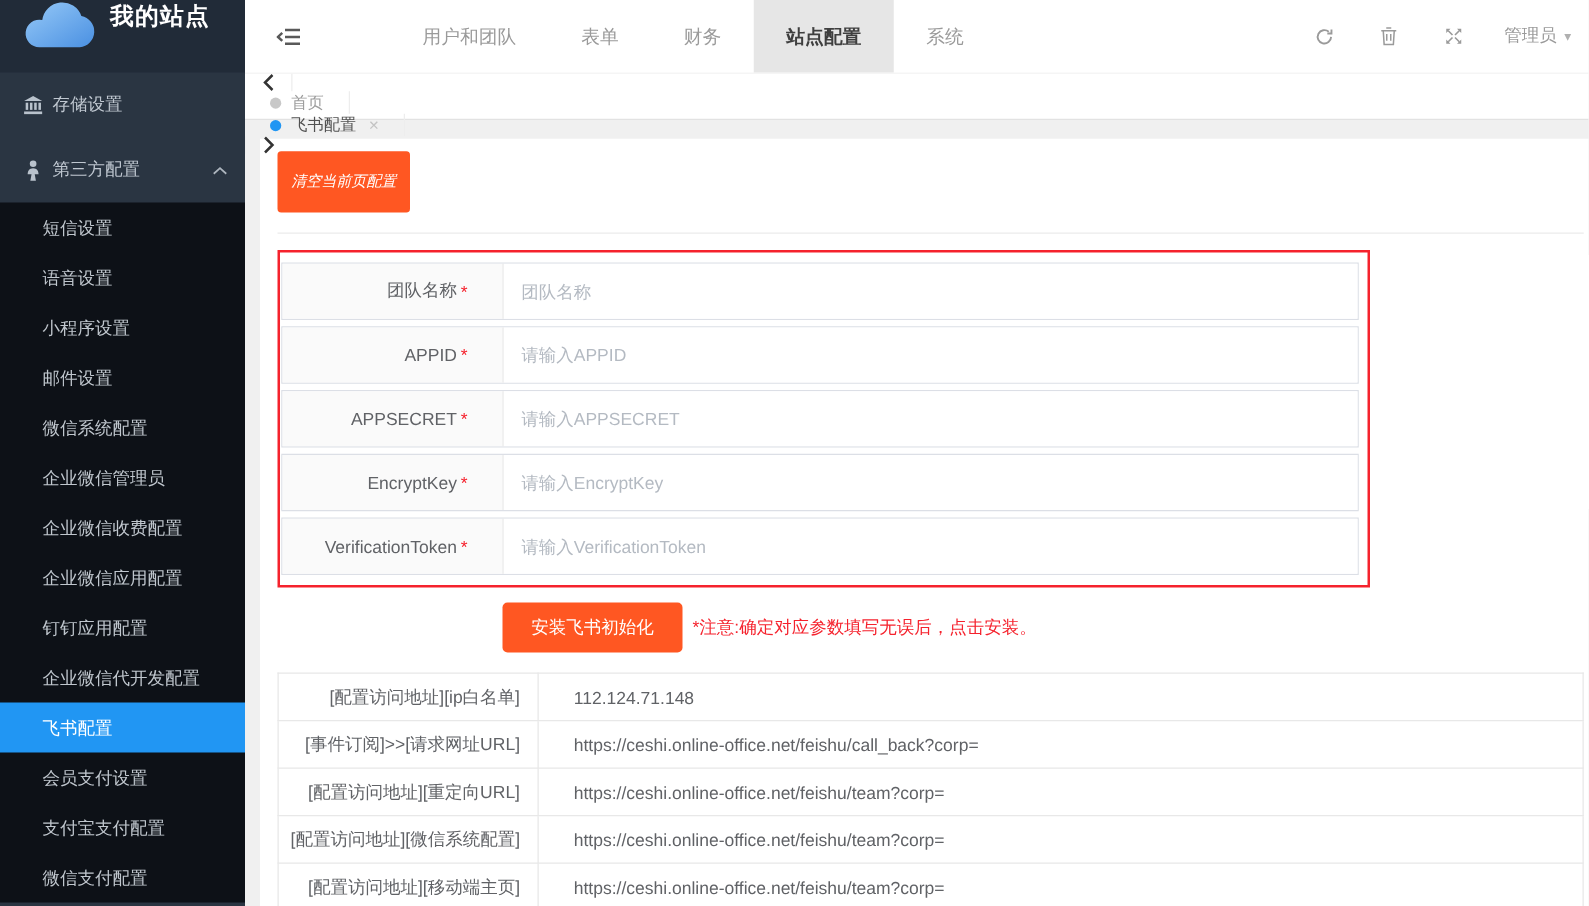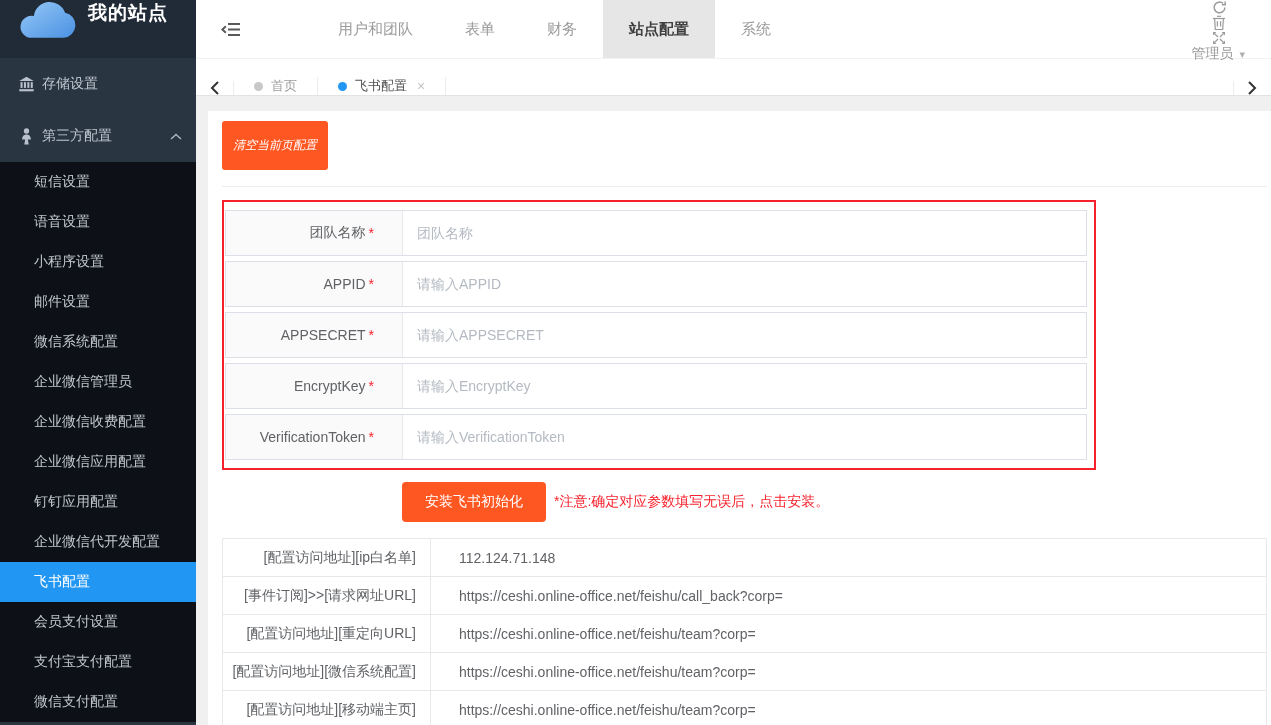--- a/index.html
+++ b/index.html
@@ -8,36 +8,36 @@
 
   
   .sidebar { position:absolute; left:0; top:0; width:196px; height:725px; background:#2a3542; z-index:5; }
   .logo { height:58px; background:#212b38; display:flex; align-items:flex-start; padding-left:16px; }
   .logo .cloud { width:62px; height:42px; }
   .brand-title { color:#fff; font-size:19px; font-weight:bold; letter-spacing:1px; margin-left:10px; }
   .side-parent { height:52px; display:flex; align-items:center; padding:0 14px 0 18px; color:#bfc7d0; font-size:14px; cursor:pointer; }
   .side-parent .p-icon { width:17px; height:17px; margin-right:7px; flex:0 0 auto; }
   .side-parent .p-label { flex:1; }
   .submenu { background:#0d1117; }
-  .submenu-item { height:40px; line-height:40px; padding-left:34px; color:#c0c7ce; font-size:14px; cursor:pointer;font-family:Liberation Serif, serif; }
+  .submenu-item { height:40px; line-height:40px; padding-left:34px; color:#c0c7ce; font-size:14px; cursor:pointer; }
   .submenu-item.active { background:#2196f3; color:#fff; }
 
   
   .topbar { position:absolute; left:196px; top:0; right:0; height:58px; background:#fff; display:flex; align-items:stretch; z-index:4;gap:22px; }
   .fold-btn { width:70px; display:flex; align-items:center; justify-content:center; cursor:pointer; }
   .nav-items { display:flex; align-items:stretch; margin-left:24px; }
   .nav-item { display:flex; align-items:center; padding:0 26px; font-size:15px; color:#9a9a9a; cursor:pointer; }
   .nav-item.active { background:#e6e6e6; color:#3f3f3f; font-weight:bold; }
-  .topbar-right { margin-left:auto; display:flex; align-items:flex-end; padding-right:26px;flex-direction:column; }
+  .topbar-right { margin-left:auto; display:flex; align-items:center; padding-right:14px; }
   .top-icon { width:52px; display:flex; justify-content:center; align-items:center; cursor:pointer; }
   .admin { display:flex; align-items:center; margin-left:14px; color:#9a9a9a; font-size:14px; cursor:pointer; }
   .admin .caret { margin-left:6px; font-size:11px; color:#b0b0b0; }
 
   
-  .tabbar { position:absolute; left:196px; top:58px; right:0; height:38px; background:#fff; border-top:1px solid #f2f2f2; border-bottom:1px solid #e2e2e2; display:flex; align-items:flex-end; z-index:3; }
+  .tabbar { position:absolute; left:196px; top:58px; right:0; height:38px; background:#fff; border-top:1px solid #f2f2f2; border-bottom:1px solid #e2e2e2; display:flex; align-items:flex-start; z-index:3;flex-direction:column; }
   .tab-arrow { width:38px; display:flex; align-items:center; justify-content:center; cursor:pointer; border-right:1px solid #ededed; }
   .tab-arrow.right { border-right:none; border-left:1px solid #ededed; }
   .tab { display:flex; align-items:center; padding:0 20px; border-right:1px solid #ededed; font-size:13px; color:#9c9c9c; cursor:pointer; }
   .tab .dot { width:9px; height:9px; border-radius:50%; background:#c8c8c8; margin-right:8px; }
   .tab.active { color:#515151; }
   .tab.active .dot { background:#2196f3; }
   .tab .close { margin-left:10px; color:#c3c3c3; font-size:14px; cursor:pointer; }
   .tab-spacer { flex:1; }
 
   

